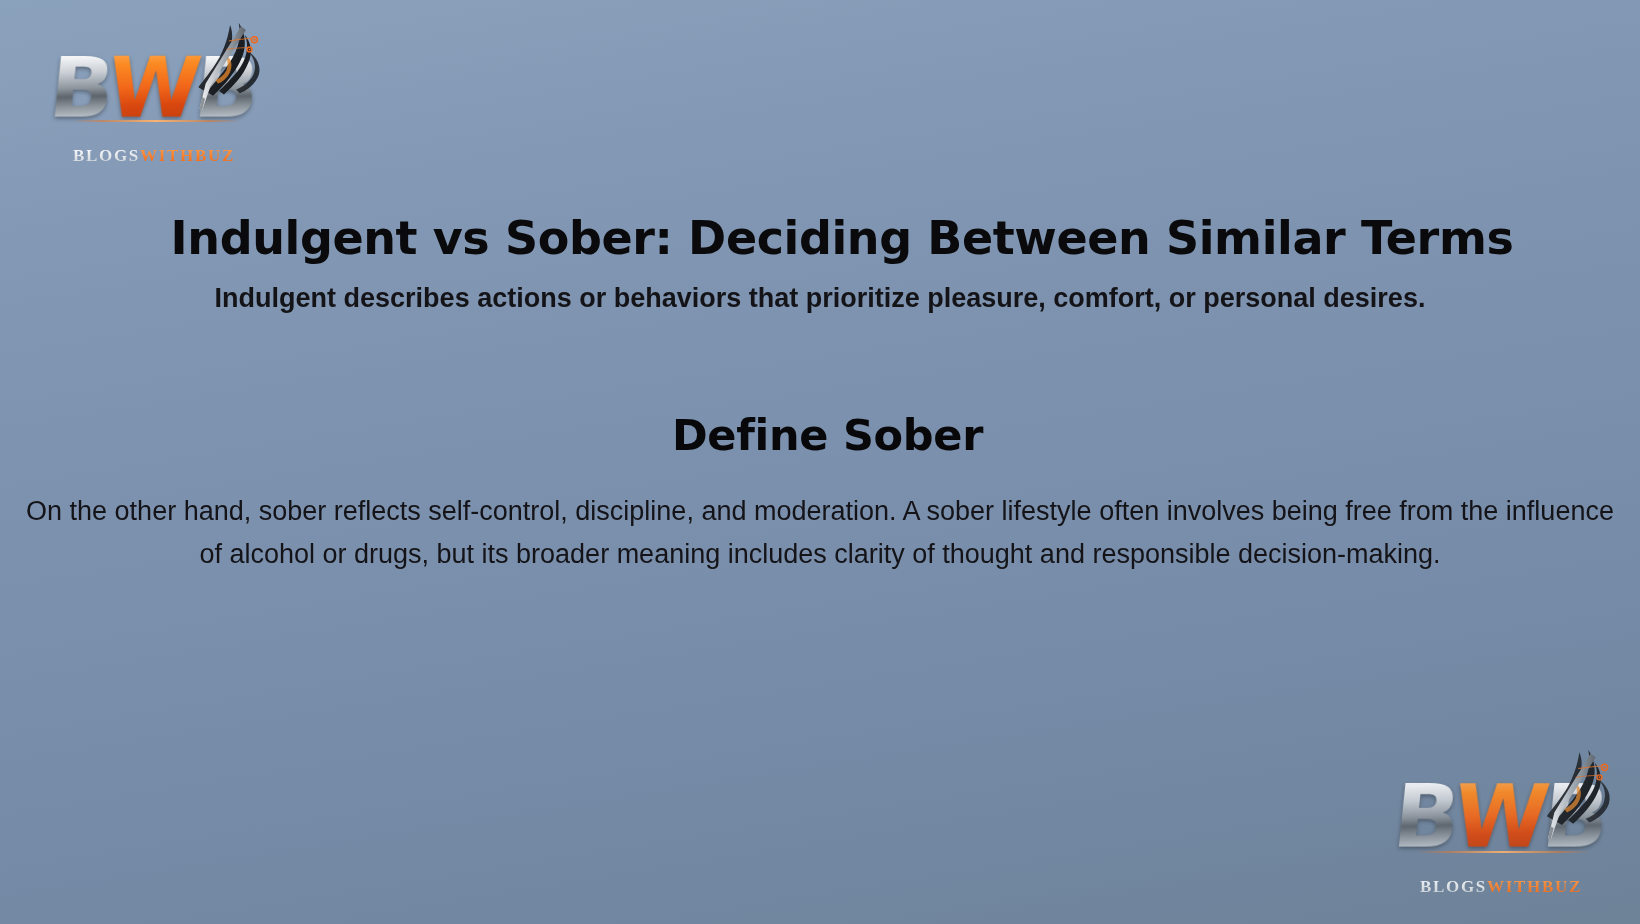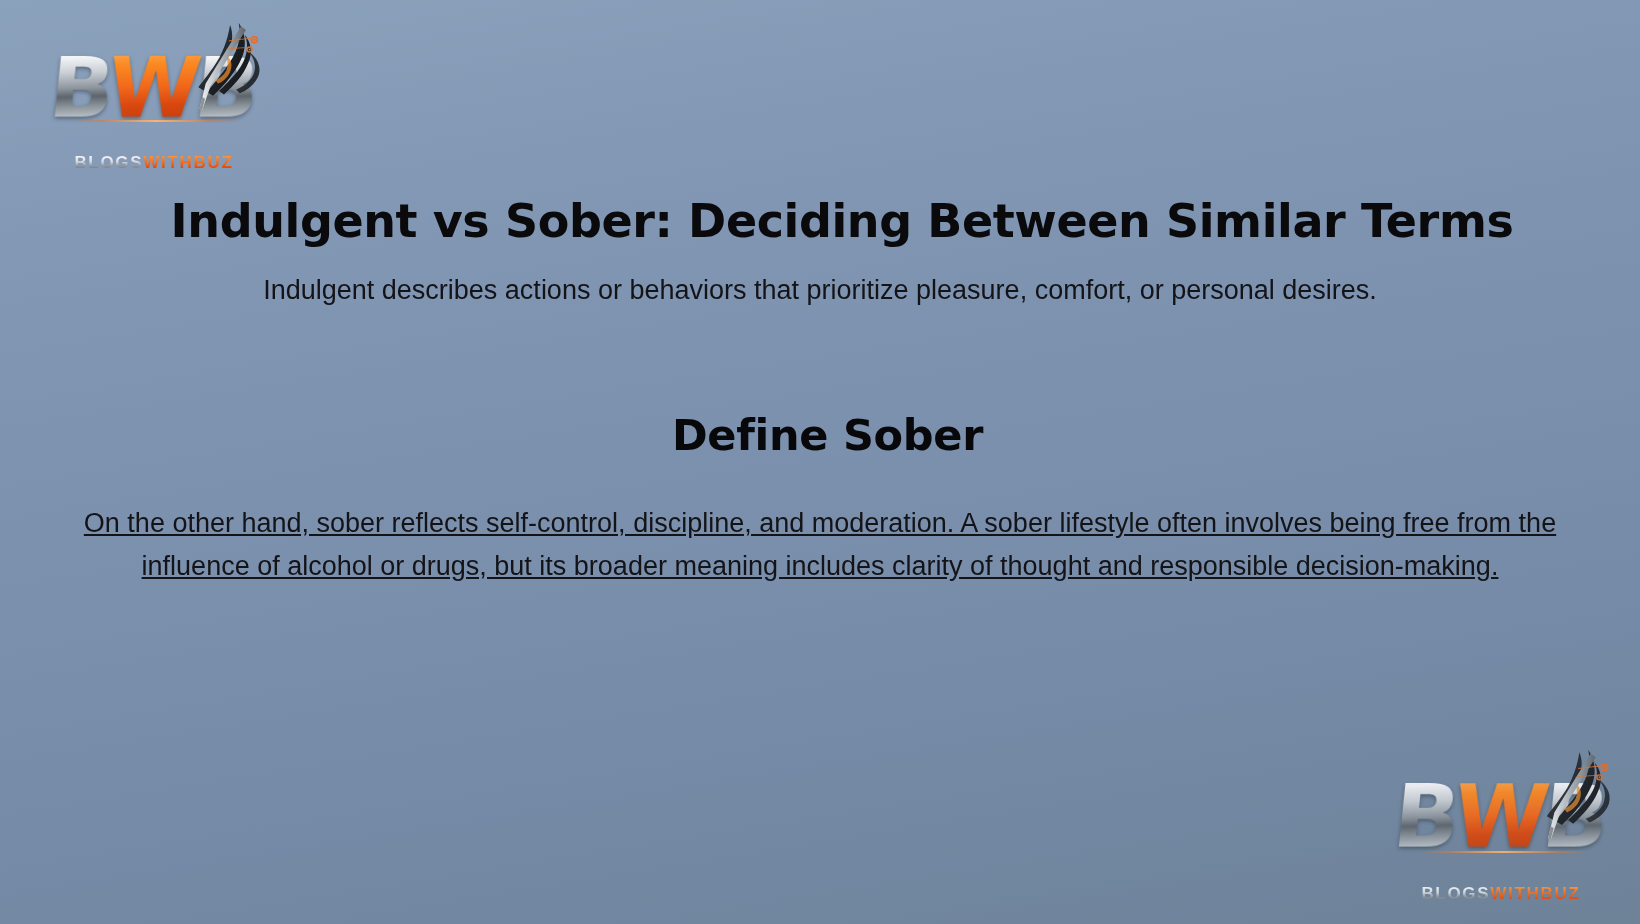--- a/index.html
+++ b/index.html
@@ -103,23 +103,22 @@
   }
   .quill svg { display: block; width: 100%; height: 100%; }
 
   .logo-word {
     position: absolute;
     left: 0;
     width: 100%;
     bottom: 0;
     height: 22%;
     display: flex;
-    align-items: center;
     justify-content: center;
-    font-family: Liberation Sans, sans-serif;
+    font-family: Liberation Serif, serif;
     font-weight: bold;
     letter-spacing: 0.10em;
     line-height: 1;
     white-space: nowrap;
   }
   .word-a {
     background: linear-gradient(180deg, #ffffff 0%, #d5dade 45%, #8d959d 70%, #6a7178 100%);
     -webkit-background-clip: text;
     background-clip: text;
     color: transparent;
@@ -170,40 +169,40 @@
     left: 0;
     top: 0;
     width: 1640px;
   }
 
   #page-title {
     position: absolute;
     left: 0;
     right: 0;
     top: 196px;
-    margin: 0;
+    margin: 17px;
     text-align: center;
     font-family: "DejaVu Sans", sans-serif;
     font-size: 46px;
     font-weight: bold;
     color: #0a0a0c;
     letter-spacing: -0.4px;
     line-height: 1.1;
     padding-left: 44px;
   }
 
   #page-subtitle {
     position: absolute;
     left: 70px;
     right: 70px;
     top: 272px;
-    margin: 0;
+    margin: 8px;
     text-align: center;
     font-size: 27px;
-    font-weight: normal;
+    font-weight: bold;
     color: #141418;
     line-height: 1.35;
   }
 
   #section-heading {
     position: absolute;
     left: 15px;
     right: 0;
     top: 412px;
     margin: 0;
@@ -214,27 +213,26 @@
     color: #08080a;
     letter-spacing: -0.3px;
     line-height: 1.1;
   }
 
   #section-body {
     position: absolute;
     left: 18px;
     right: 18px;
     top: 490px;
-    margin: 12px;
+    margin: 0;
     text-align: center;
     font-size: 27px;
     font-weight: normal;
     color: #141418;
     line-height: 1.58;
-    text-decoration: underline;
   }
 </style>
 </head>
 <body>
 
 <div id="slide">
 
   <div class="logo" id="logo-top">
     <div class="logo-mark">
       <div class="bwb-letters">

